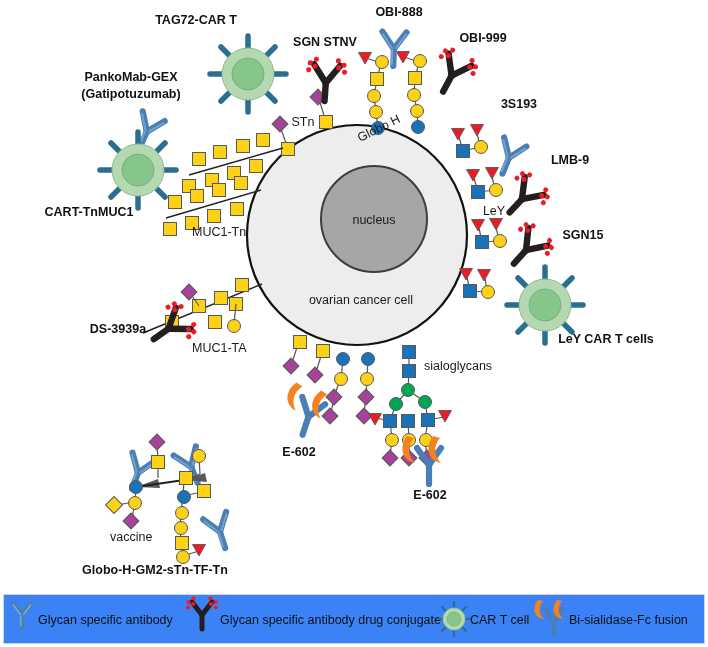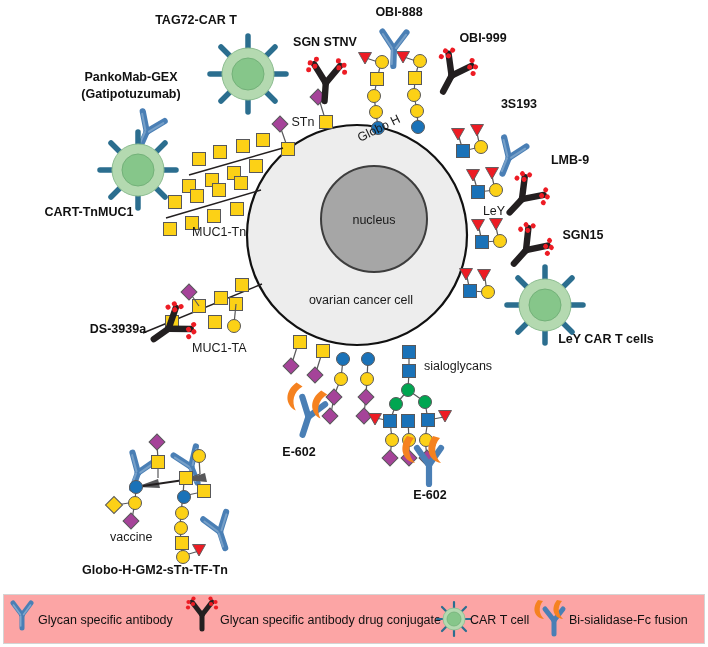--- a/index.html
+++ b/index.html
@@ -47,21 +47,21 @@
     fill: #111111;
   }
   .legend-box {
     position: absolute;
     left: 3px;
     top: 594px;
     width: 702px;
     height: 50px;
     border: 1px solid #d4d4d4;
     box-sizing: border-box;
-    background: #fca5a5;
+    background: #3b82f6;
   }
 </style>
 </head>
 <body>
 
 <div id="figure">
 <svg width="708" height="647" viewBox="0 0 708 647" xmlns="http://www.w3.org/2000/svg">
 
   <defs>
 

